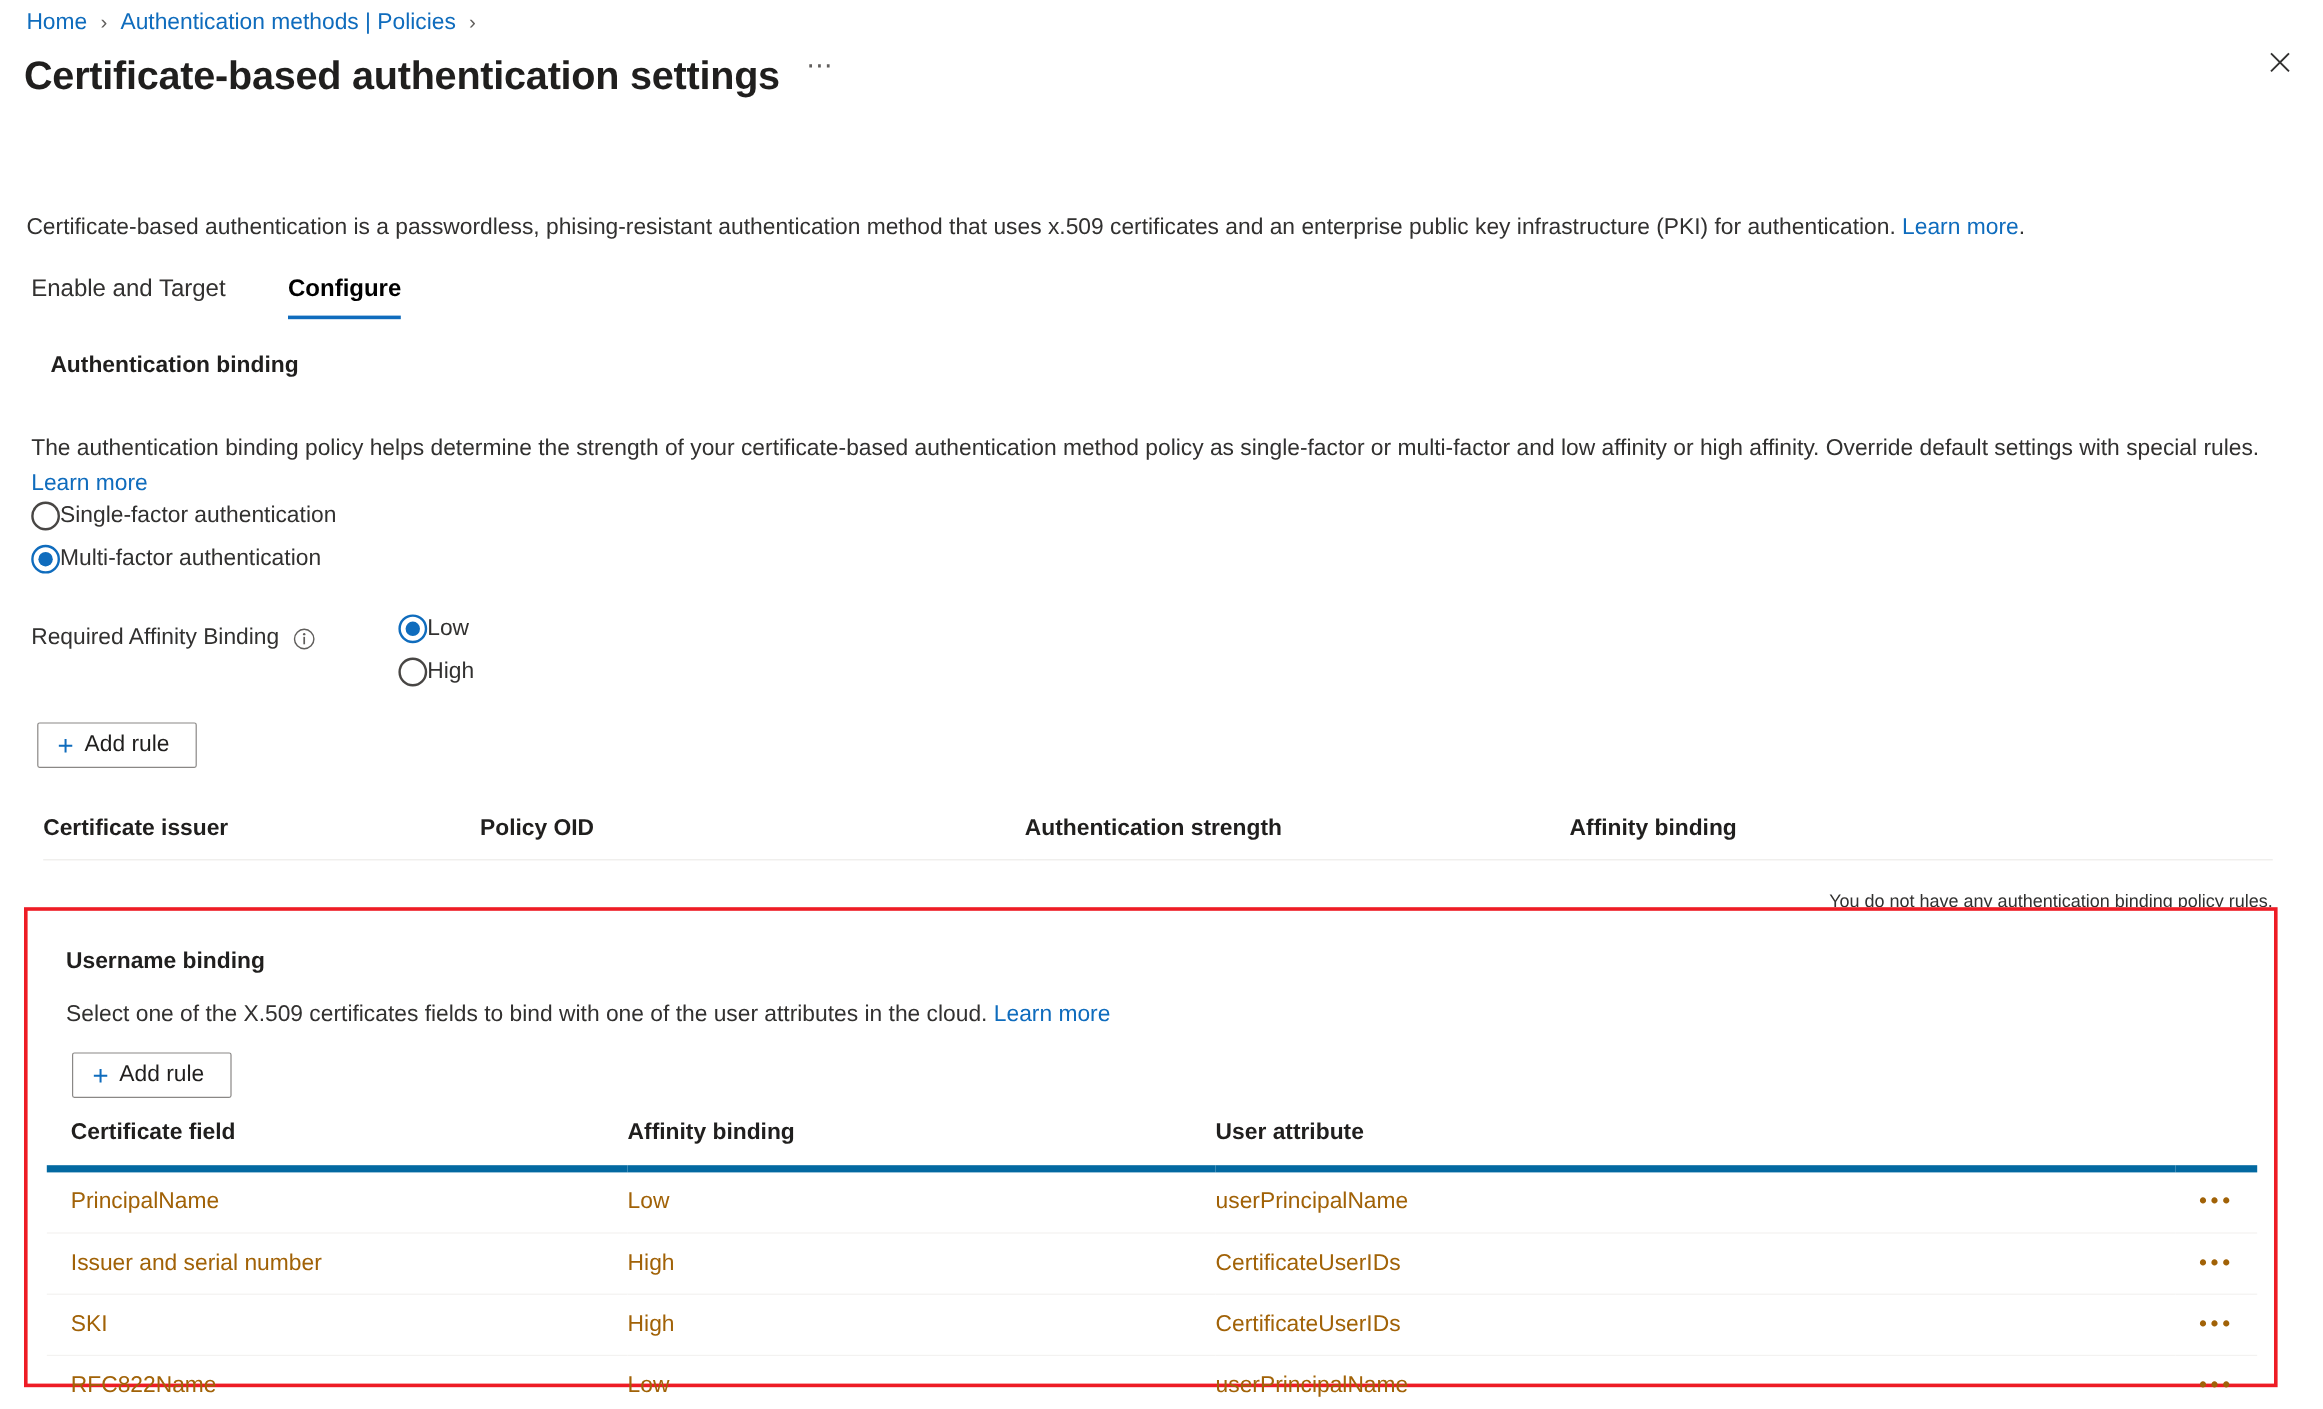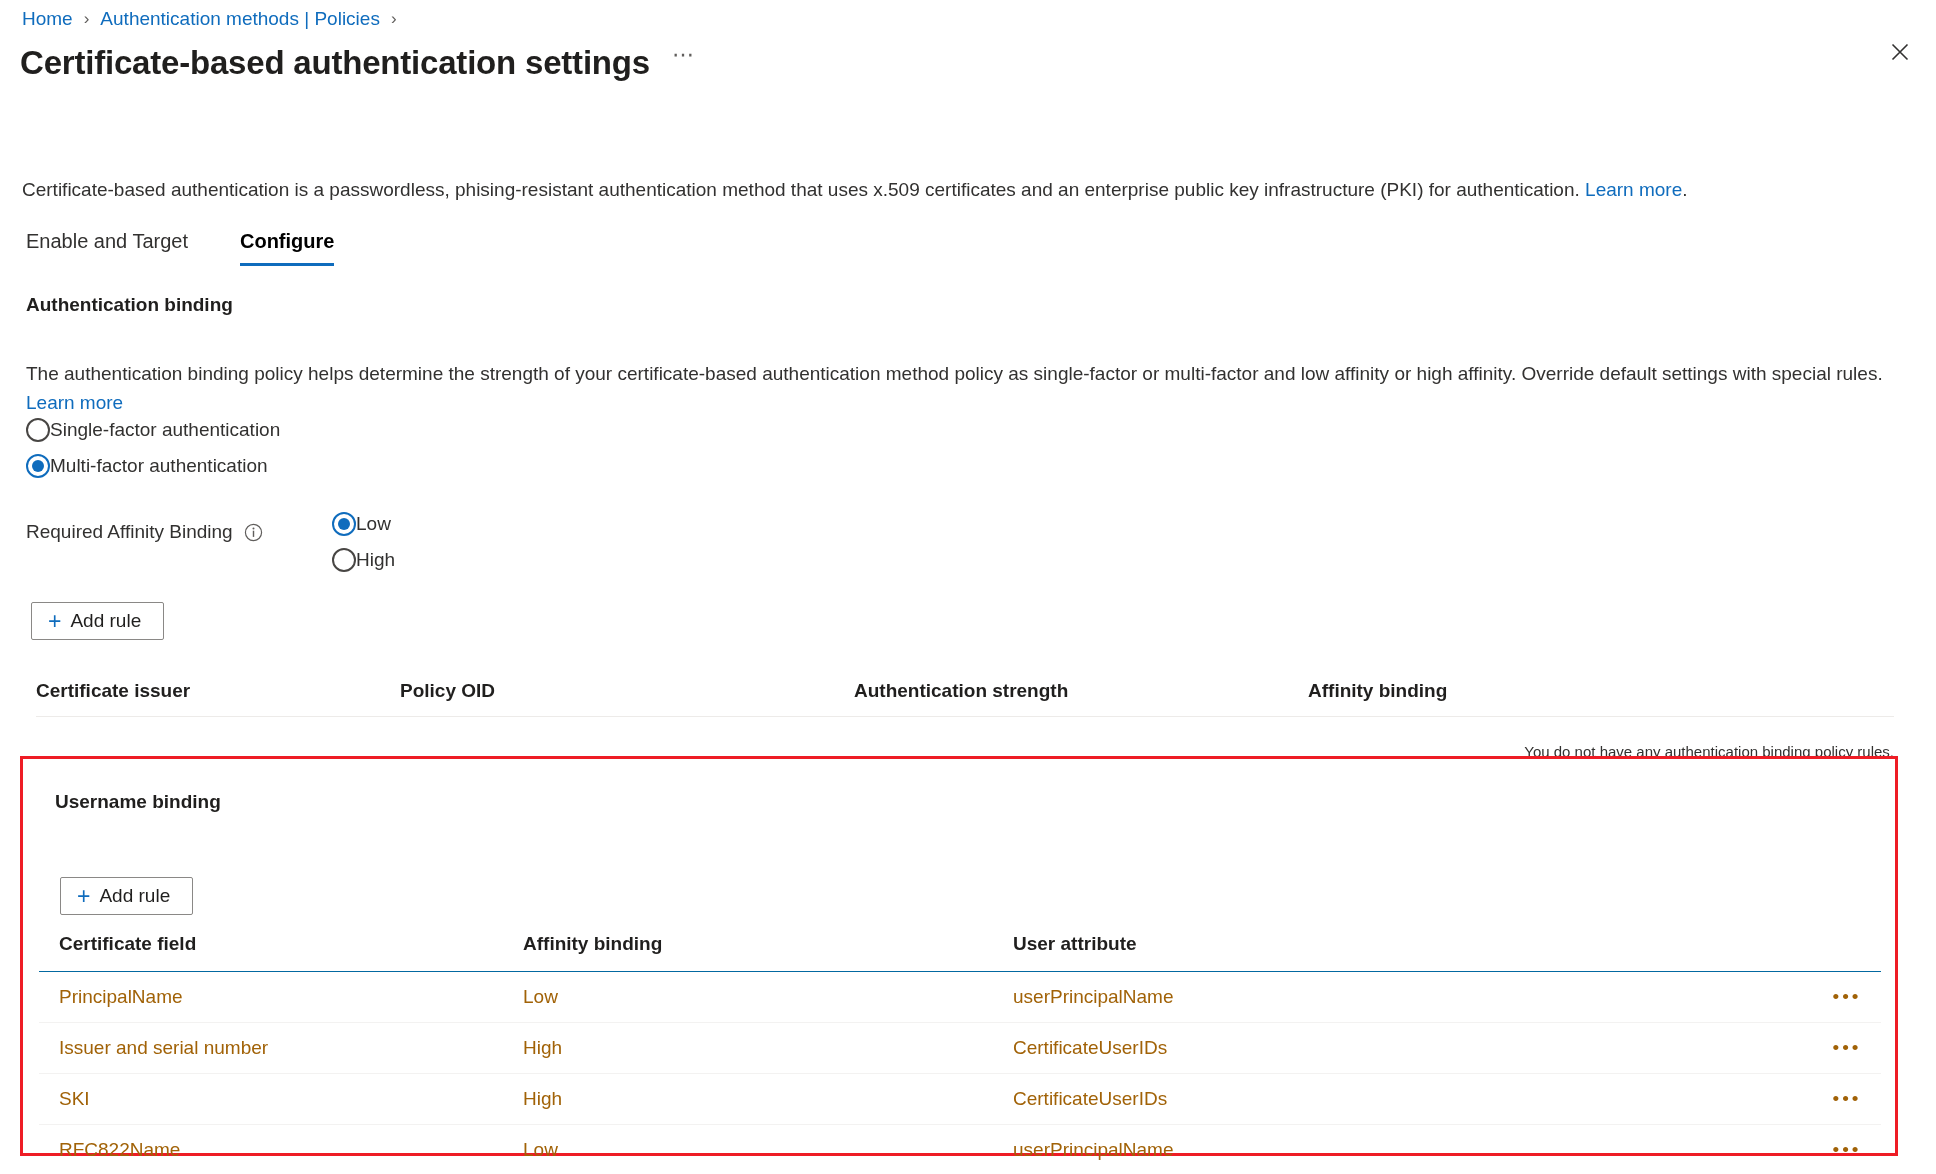--- a/index.html
+++ b/index.html
@@ -122,21 +122,21 @@
   }
 
   
   .section-heading {
     position: absolute;
     font-size: 19px;
     font-weight: bold;
     color: #201f1e;
     line-height: 26px;
   }
-  #auth-binding-heading { left: 26px; top: 292px; }
+  #auth-binding-heading { left: 42px; top: 292px; }
 
   .section-desc {
     position: absolute;
     left: 26px; top: 340px;
     width: 1860px;
     font-size: 19px;
     line-height: 29px;
     color: #323130;
   }
 
@@ -282,21 +282,21 @@
     border-collapse: collapse;
   }
   #username-table th {
     font-size: 19px;
     font-weight: bold;
     color: #201f1e;
     text-align: left;
     padding: 0 0 16px 0;
     white-space: nowrap;
   }
-  #username-table thead tr { border-bottom: 1px solid #0369a1; }
+  #username-table thead tr { border-bottom: 6px solid #0369a1; }
   #username-table td {
     font-size: 19px;
     color: #a16207;
     padding: 14px 0 14px 0;
     height: 48px;
     white-space: nowrap;
   }
   #username-table tbody tr { border-bottom: 1px solid #f3f2f1; }
   .row-ellipsis {
     color: #605e5c;
@@ -400,20 +400,21 @@
     </thead>
     <tbody>
       <tr>
         <td class="empty-cell" colspan="4">You do not have any authentication binding policy rules.</td>
       </tr>
     </tbody>
   </table>
 
   <div class="red-box">
     <div id="username-heading">Username binding</div>
+    <div id="username-desc"><span>Select one of the X.509 certificates fields to bind with one of the user attributes in the cloud. </span><span class="lnk">Learn more</span></div>
 
     <button class="addrule-btn" id="add-rule-username">
       <span class="plus-icon">+</span>
       <span>Add rule</span>
     </button>
 
     <table id="username-table">
       <thead>
         <tr>
           <th class="col-field">Certificate field</th>

